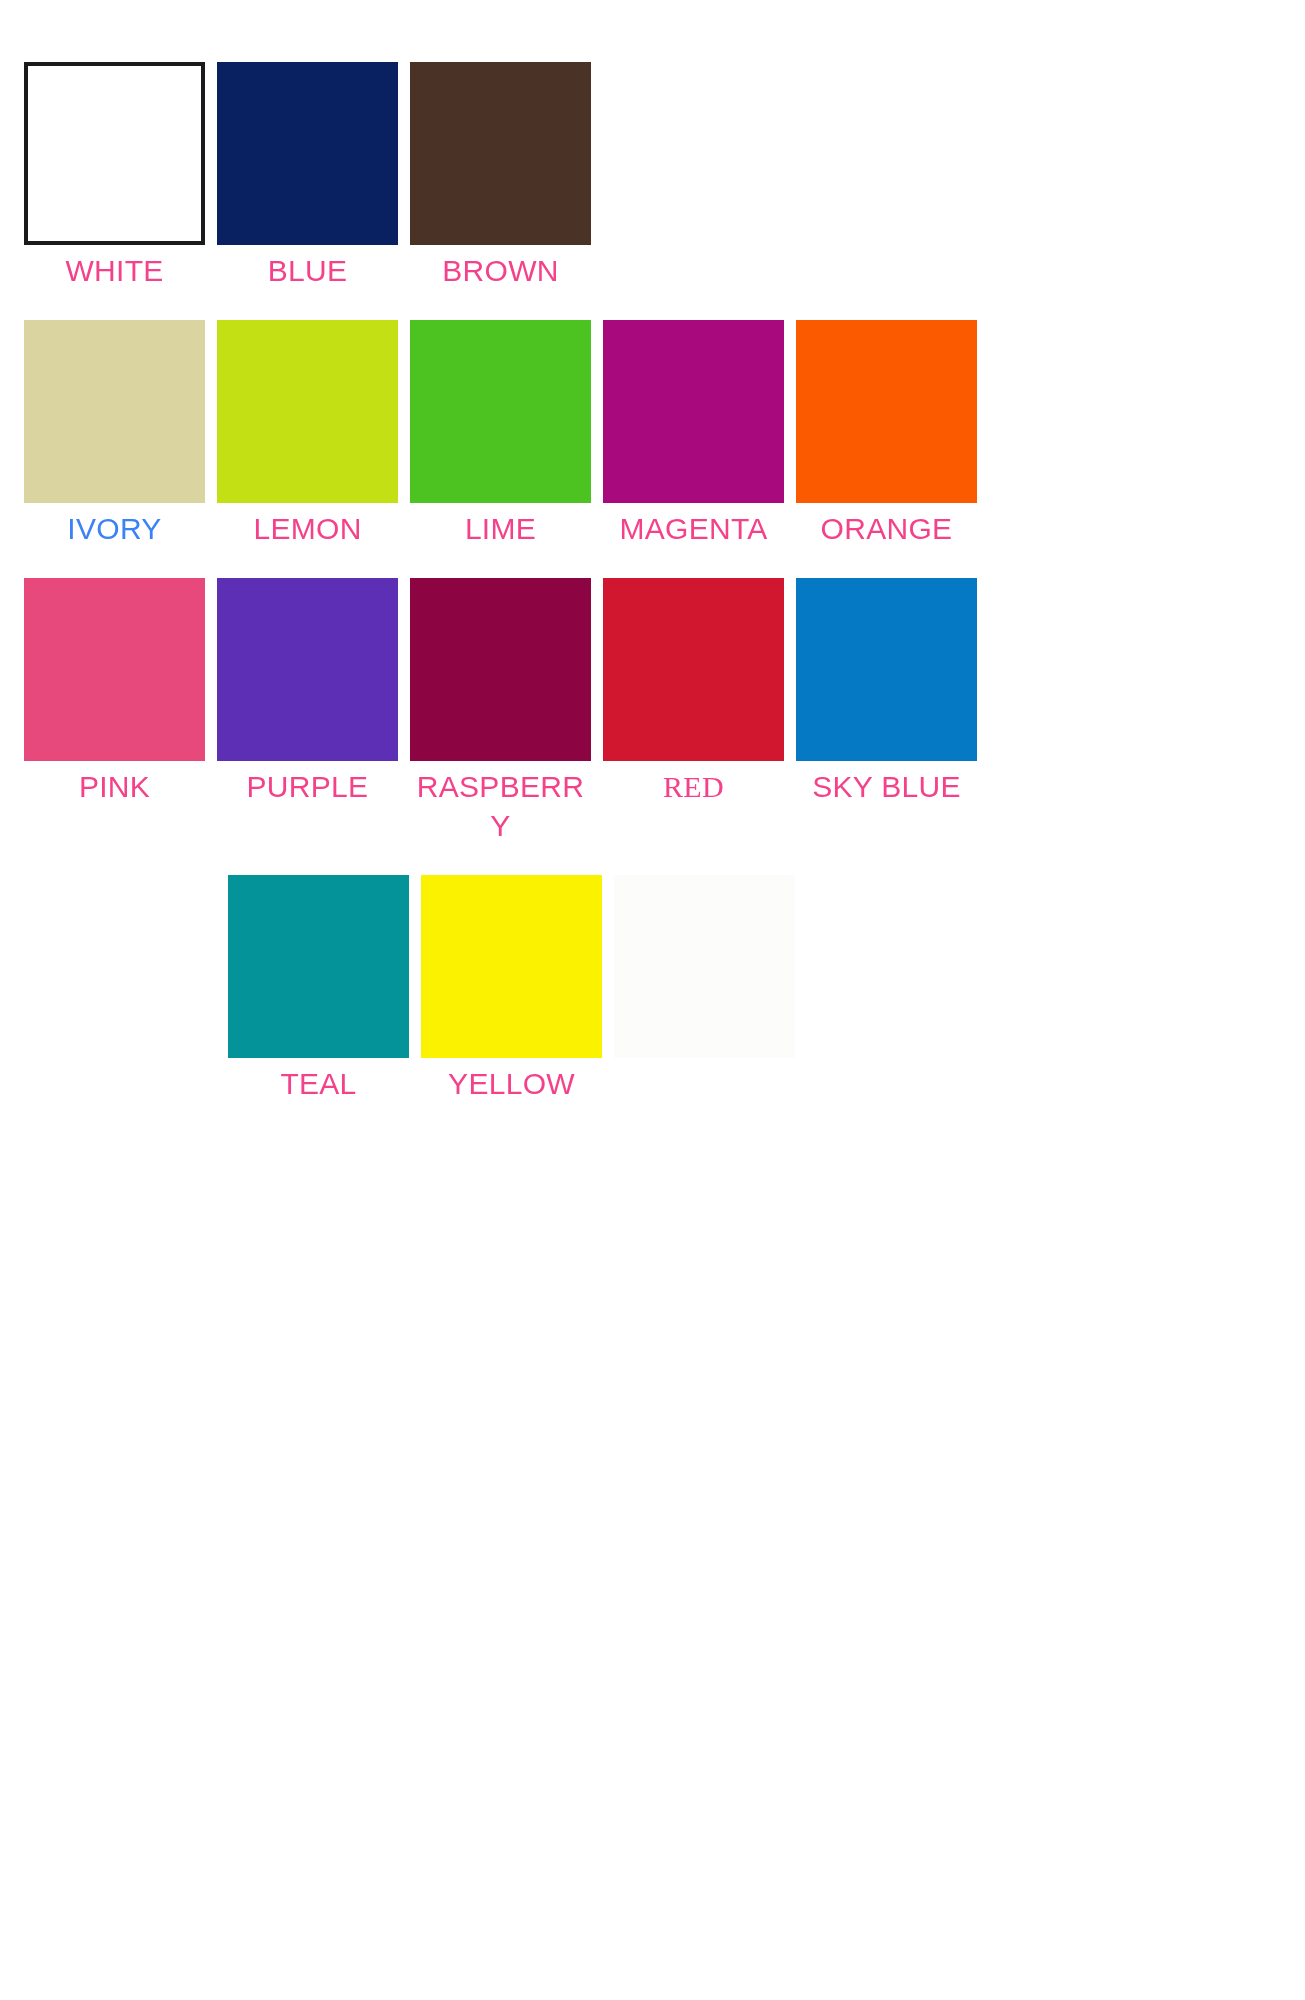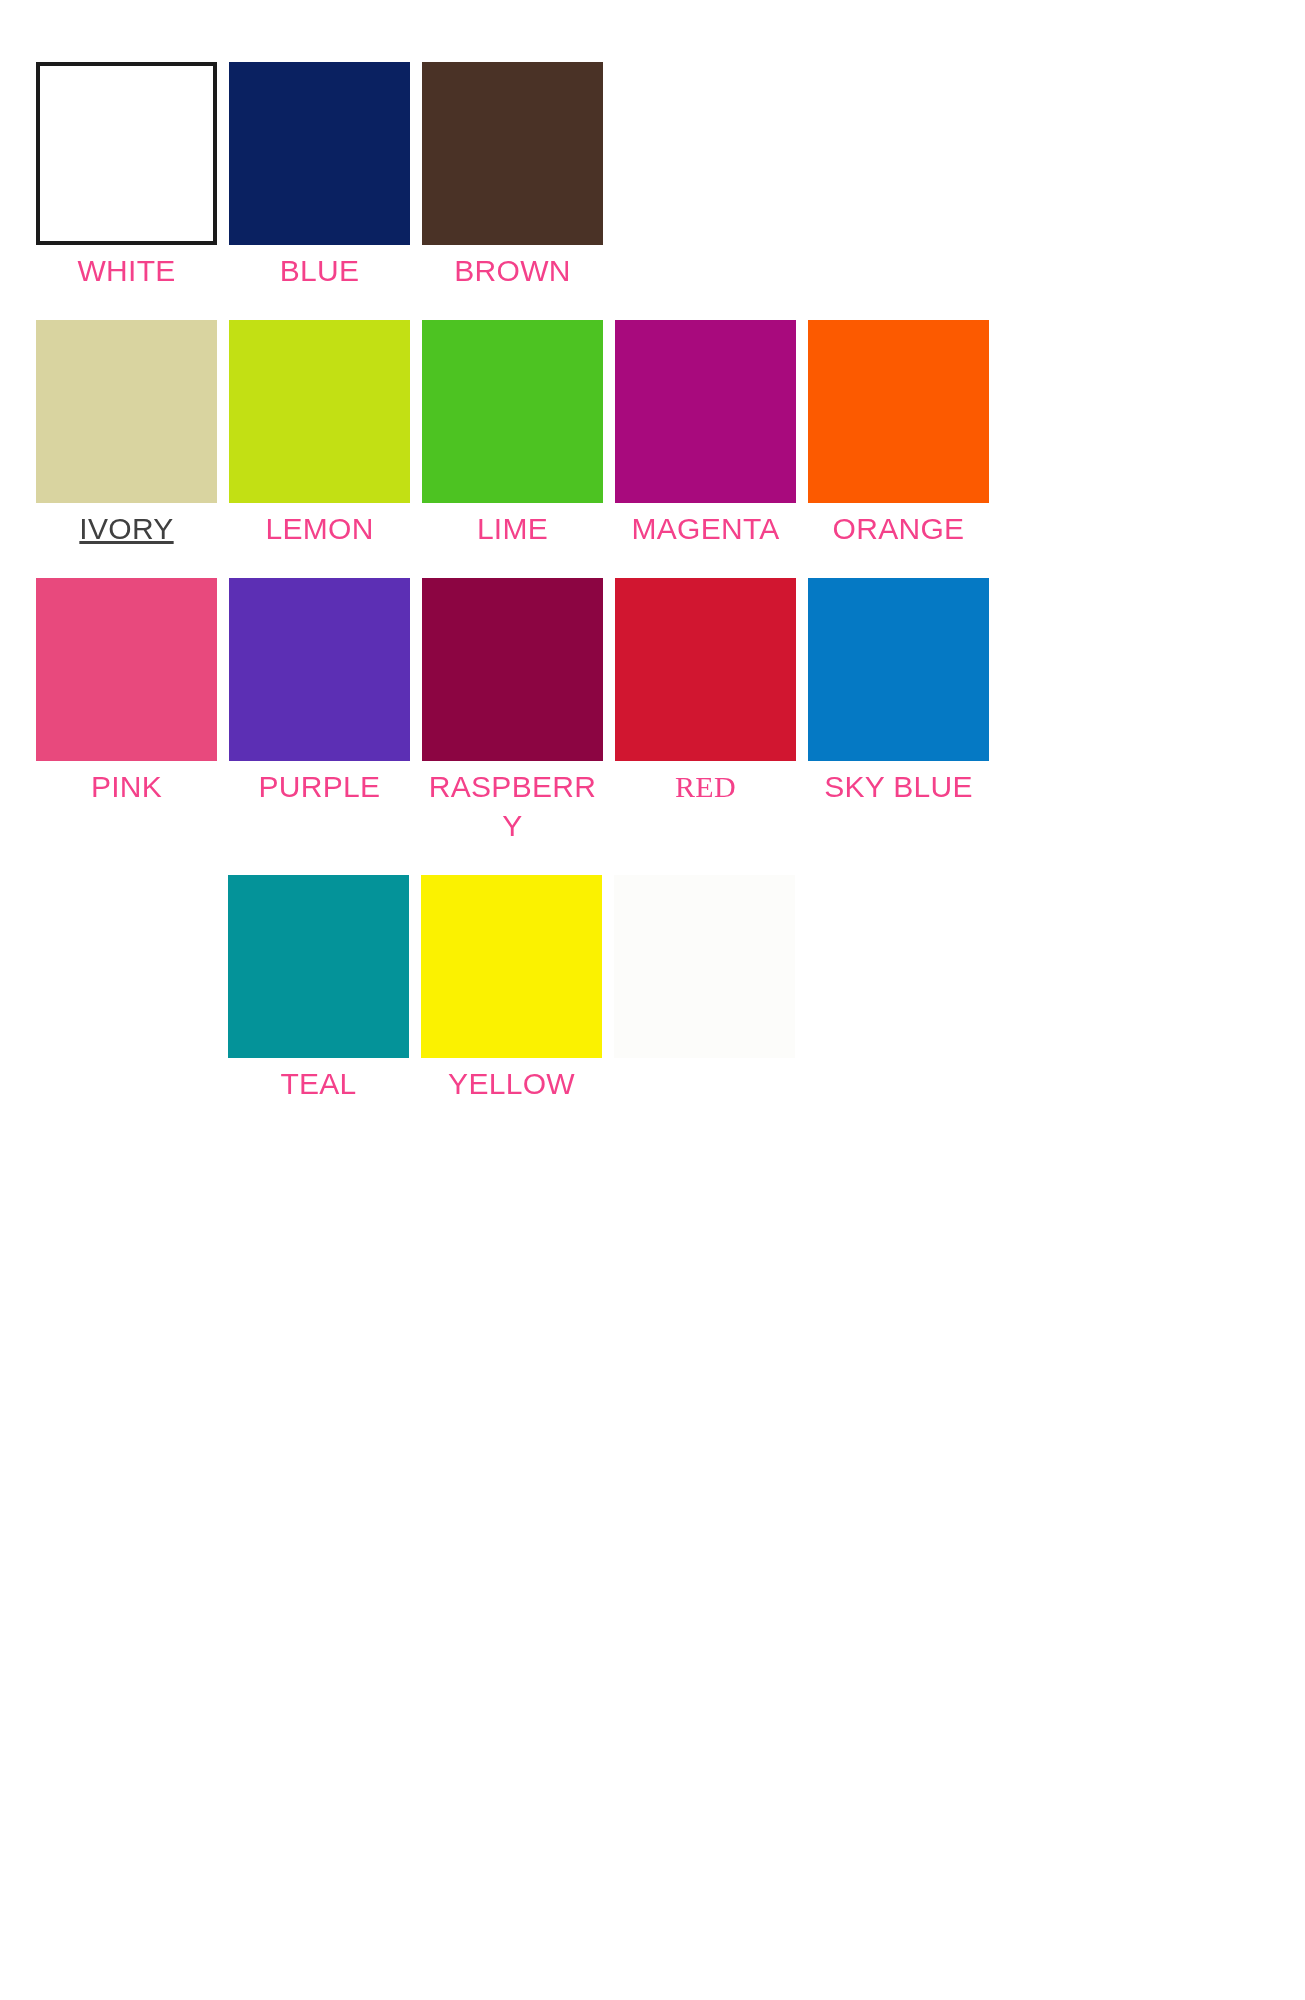--- a/index.html
+++ b/index.html
@@ -46,21 +46,21 @@
     width: 193px;
     margin: 0 0 0 0;
     display: flex;
     flex-direction: column;
     align-items: center;
     box-sizing: border-box;
   }
 
   
   .swatch-row {
-    padding-left: 30px;
+    padding-left: 18px;
     box-sizing: border-box;
   }
 
   .swatch-chip {
     width: 181px;
     height: 183px;
     display: block;
     box-sizing: border-box;
   }
 
@@ -106,21 +106,21 @@
           <div class="swatch-label" style="color: rgb(244, 65, 138);">BLUE</div>
         </div>
         <div class="swatch-cell">
           <div class="swatch-chip" style="background: rgb(74, 50, 38);"></div>
           <div class="swatch-label" style="color: rgb(244, 65, 138);">BROWN</div>
         </div>
       </div>
       <div class="swatch-row">
         <div class="swatch-cell">
           <div class="swatch-chip" style="background: rgb(217, 212, 160);"></div>
-          <div class="swatch-label" style="color: #404040; text-decoration: underline;">IVORY</div>
+          <div class="swatch-label" style="color: #3b82f6;">IVORY</div>
         </div>
         <div class="swatch-cell">
           <div class="swatch-chip" style="background: rgb(194, 224, 20);"></div>
           <div class="swatch-label" style="color: rgb(244, 65, 138);">LEMON</div>
         </div>
         <div class="swatch-cell">
           <div class="swatch-chip" style="background: rgb(77, 195, 34);"></div>
           <div class="swatch-label" style="color: rgb(244, 65, 138);">LIME</div>
         </div>
         <div class="swatch-cell">

